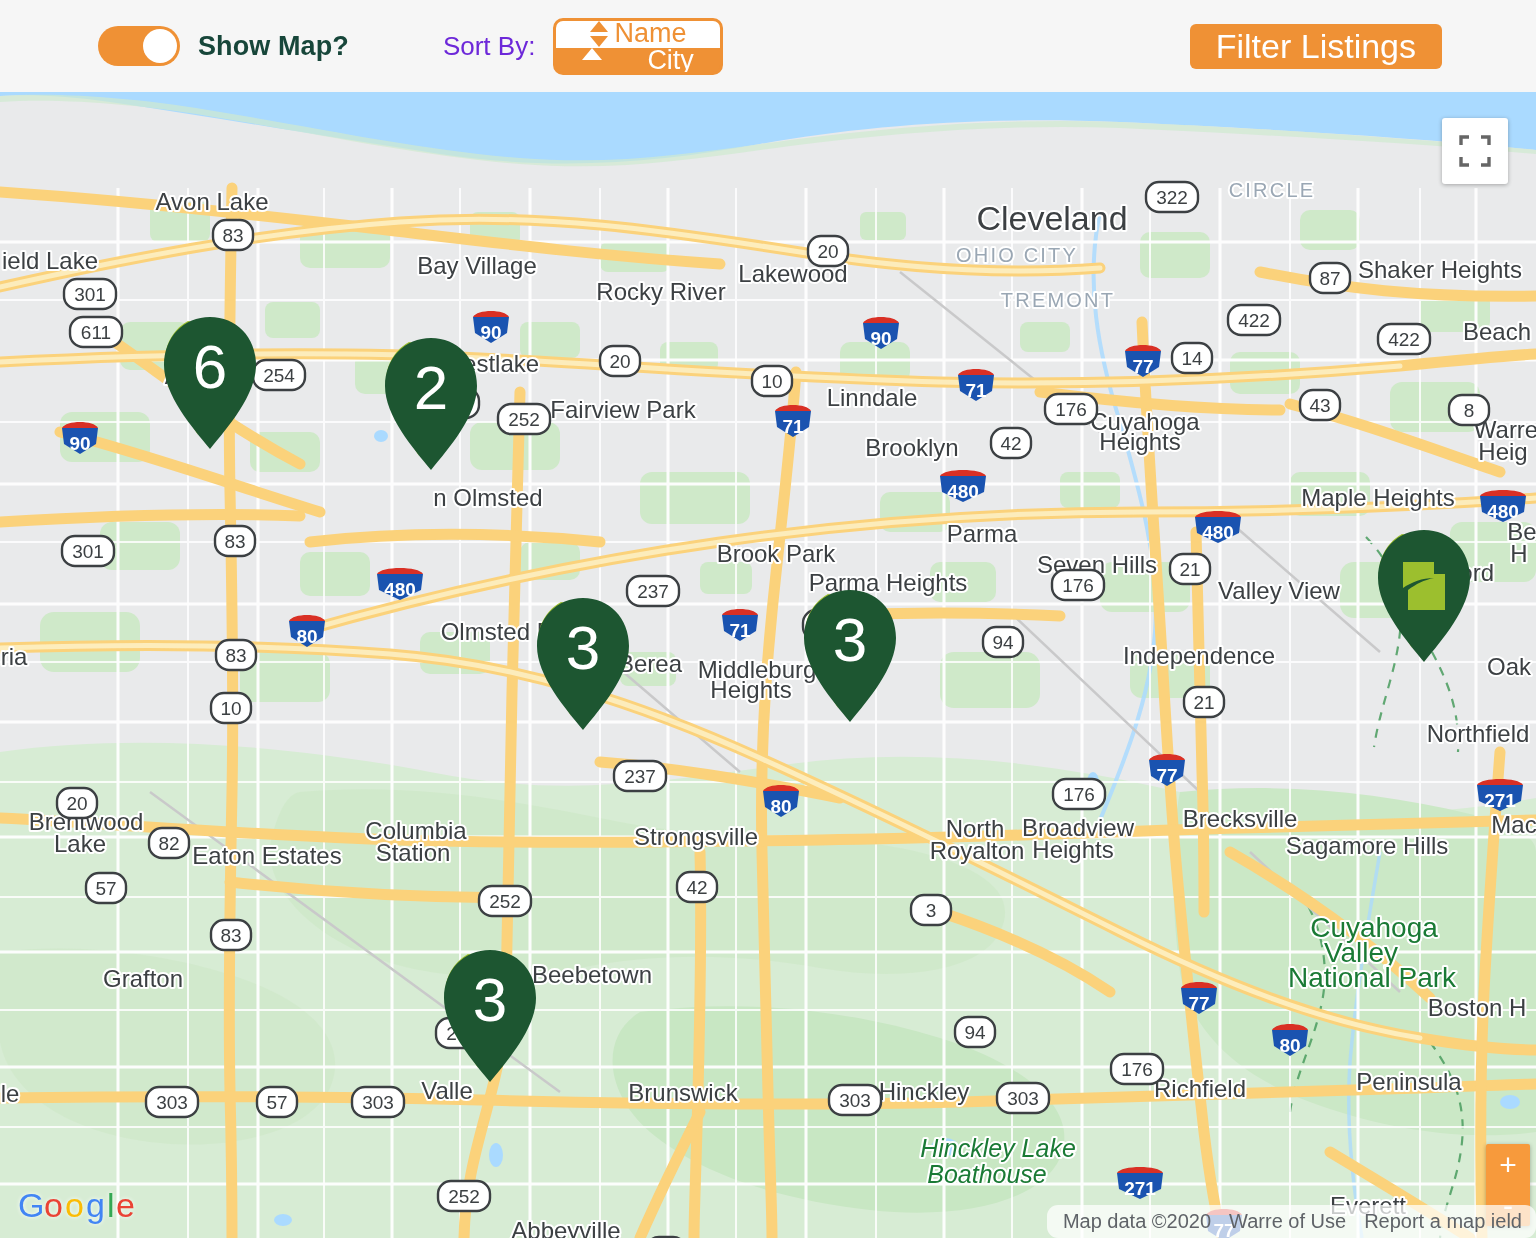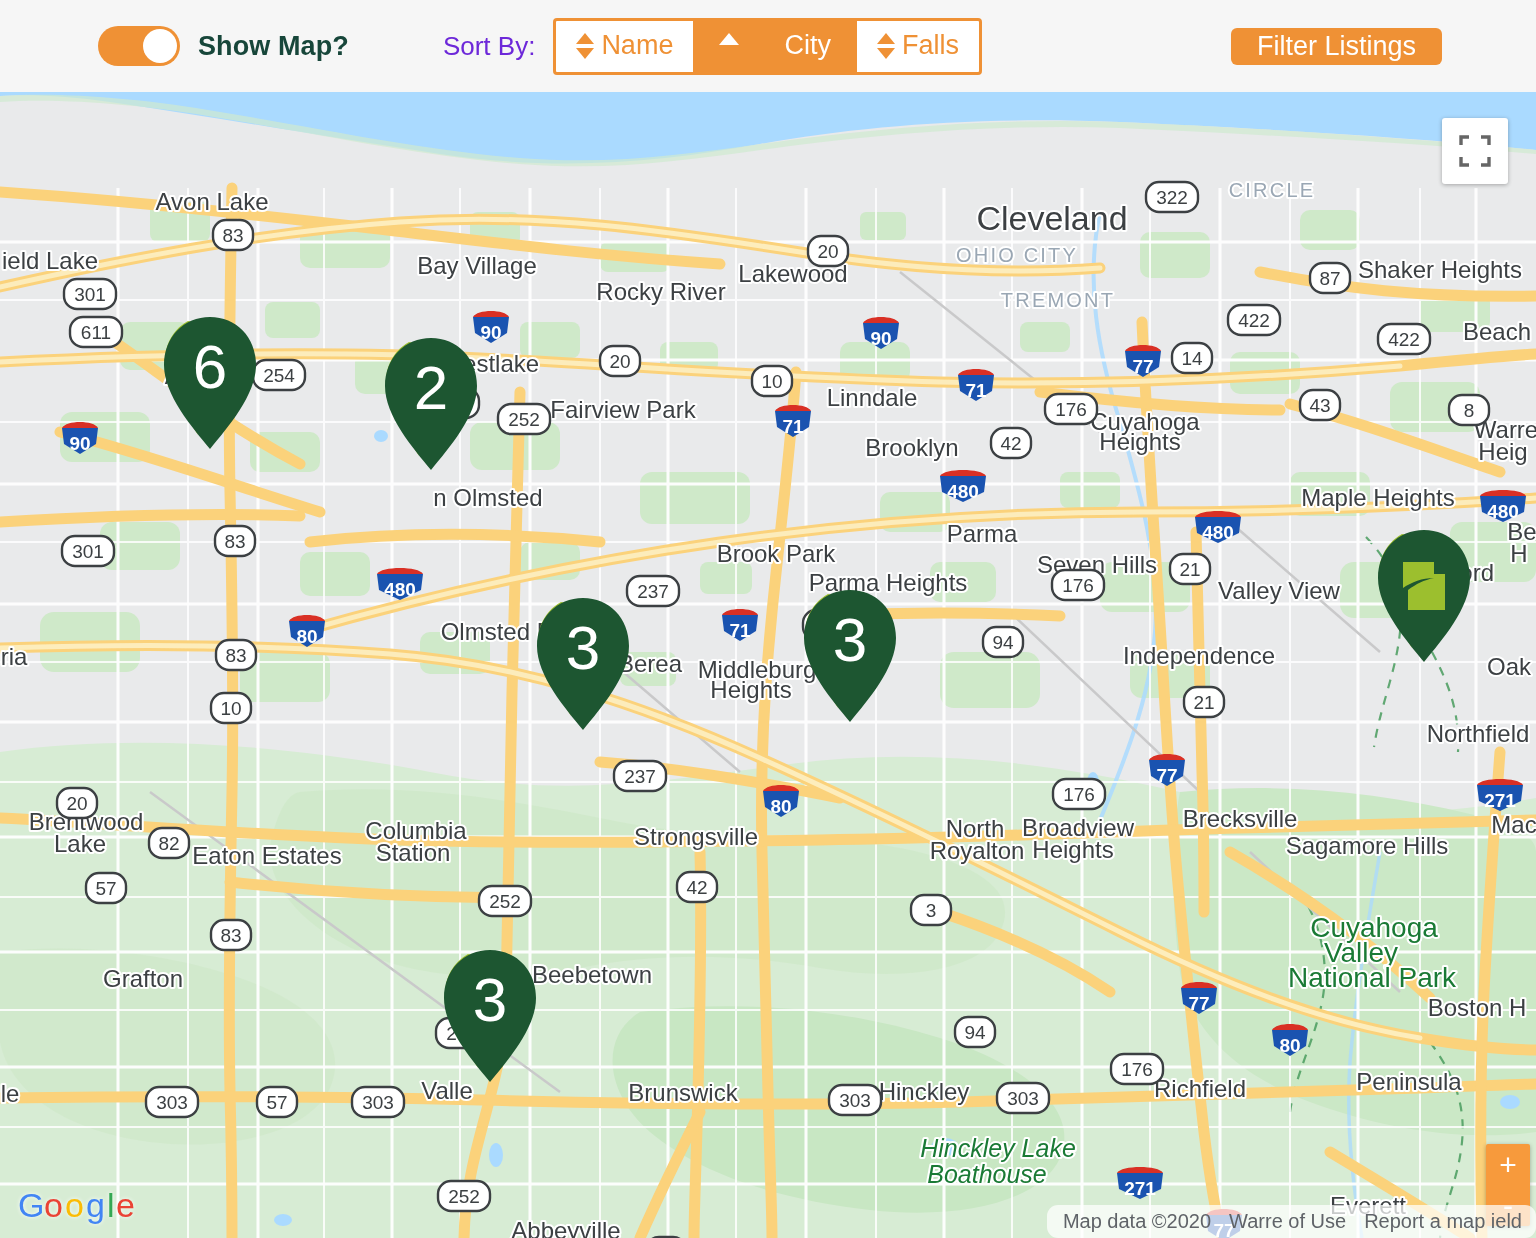--- a/index.html
+++ b/index.html
@@ -38,21 +38,21 @@
 
   .sortby-label {
     margin-left: 94px; font-size: 26px; color: #6d28d9;
     font-weight: normal; white-space: nowrap;
   }
 
   .sortgroup {
     margin-left: 18px;
     display: flex; align-items: stretch;
     border: 3px solid #ef9135; background: #ef9135;
-    height: 57px; border-radius: 4px; overflow: hidden;
+    height: 57px; border-radius: 10px; overflow: hidden; flex-direction: column;
   }
   .sortbtn {
     display: flex; align-items: center; justify-content: center;
     gap: 7px; padding: 0 20px; cursor: pointer;
     font-size: 27px; font-weight: normal; white-space: nowrap;
   }
   .sortbtn.inactive { background: #ffffff; color: #ef9135; }
   .sortbtn.active { background: #ef9135; color: #ffffff; padding: 0 26px; gap: 45px; }
   .sortbtn .lbl { line-height: 1; position: relative; top: -1px; }
   .caret-pair { display: flex; flex-direction: column; gap: 4px; }
@@ -61,21 +61,21 @@
     border-right: 9px solid transparent;
   }
   .caret-up { border-bottom: 11px solid currentColor; }
   .caret-dn { border-top: 11px solid currentColor; }
   .caret-single { display: flex; align-items: flex-start; height: 26px; }
   .caret-single .caret-up { border-bottom-color: #ffffff; border-left-width: 10px; border-right-width: 10px; border-bottom-width: 12px; }
 
   .filter-btn {
     margin-left: auto; margin-right: 76px;
     background: #ef9135; color: #fff; border: none;
-    font-family: inherit; font-size: 27px;
+    font-family: inherit; font-size: 34px;
     padding: 3px 26px; border-radius: 6px; cursor: pointer;
     white-space: nowrap;
   }
 
   
   .map {
     position: absolute; left: 0; top: 92px;
     width: 1536px; height: 1146px;
     background: #e8eaed; overflow: hidden;
   }

